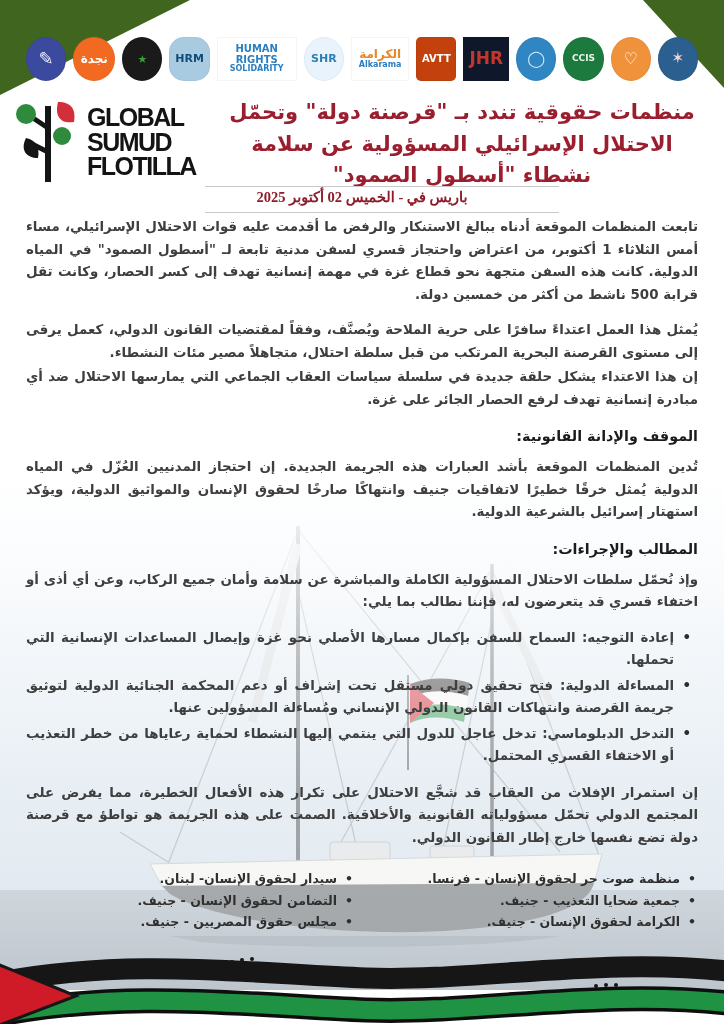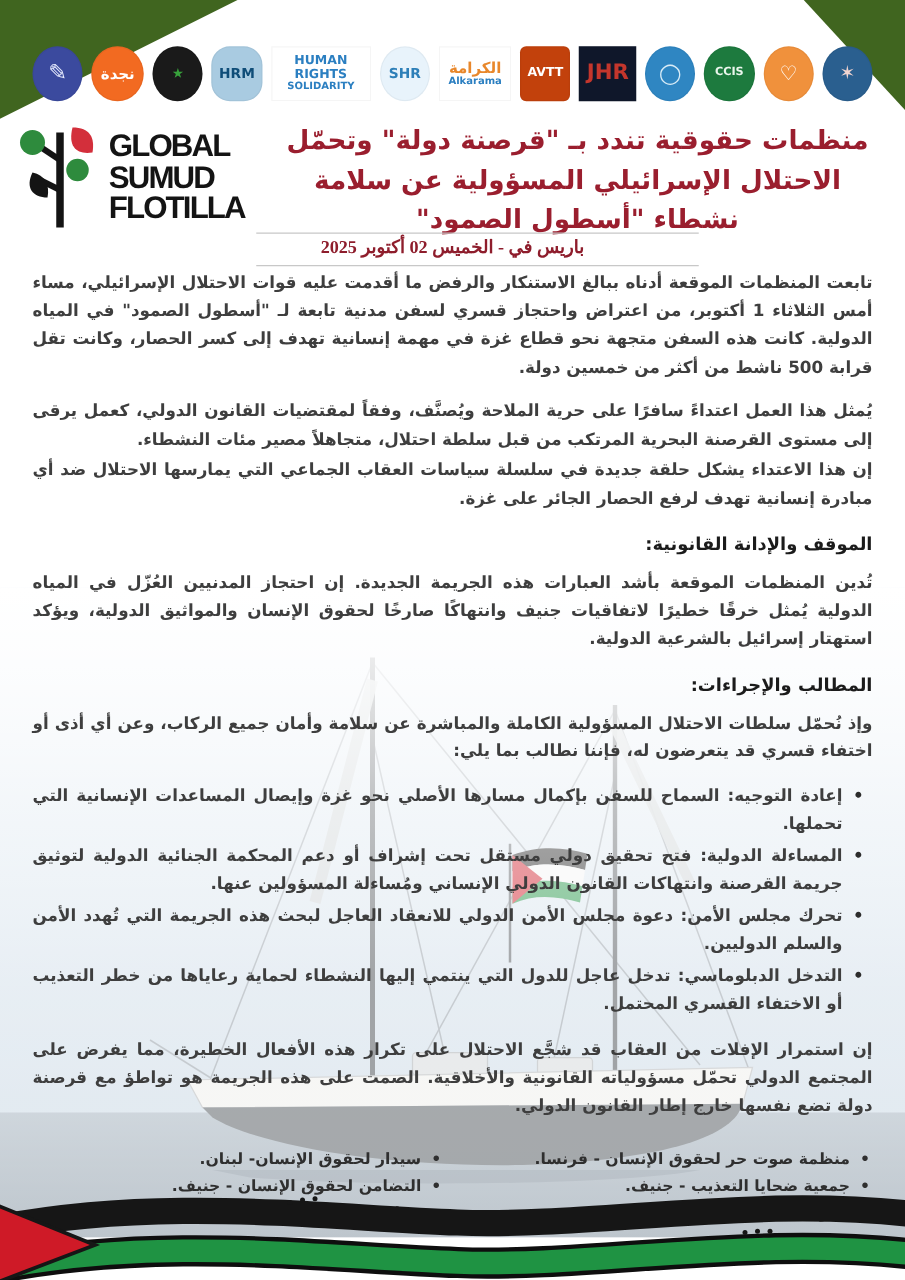--- a/index.html
+++ b/index.html
@@ -223,21 +223,20 @@
     <h3>الموقف والإدانة القانونية:</h3>
     <p>تُدين المنظمات الموقعة بأشد العبارات هذه الجريمة الجديدة. إن احتجاز المدنيين العُزّل في المياه الدولية يُمثل خرقًا خطيرًا لاتفاقيات جنيف وانتهاكًا صارخًا لحقوق الإنسان والمواثيق الدولية، ويؤكد استهتار إسرائيل بالشرعية الدولية.</p>
 
     <h3>المطالب والإجراءات:</h3>
     <p>وإذ نُحمّل سلطات الاحتلال المسؤولية الكاملة والمباشرة عن سلامة وأمان جميع الركاب، وعن أي أذى أو اختفاء قسري قد يتعرضون له، فإننا نطالب بما يلي:</p>
 
     <ul class="demands">
 
         <li>إعادة التوجيه: السماح للسفن بإكمال مسارها الأصلي نحو غزة وإيصال المساعدات الإنسانية التي تحملها.</li>
         <li>المساءلة الدولية: فتح تحقيق دولي مستقل تحت إشراف أو دعم المحكمة الجنائية الدولية لتوثيق جريمة القرصنة وانتهاكات القانون الدولي الإنساني ومُساءلة المسؤولين عنها.</li>
-        <li>تحرك مجلس الأمن: دعوة مجلس الأمن الدولي للانعقاد العاجل لبحث هذه الجريمة التي تُهدد الأمن والسلم الدوليين.</li>
         <li>التدخل الدبلوماسي: تدخل عاجل للدول التي ينتمي إليها النشطاء لحماية رعاياها من خطر التعذيب أو الاختفاء القسري المحتمل.</li>
       </ul>
 
     <p class="closing">إن استمرار الإفلات من العقاب قد شجَّع الاحتلال على تكرار هذه الأفعال الخطيرة، مما يفرض على المجتمع الدولي تحمّل مسؤولياته القانونية والأخلاقية. الصمت على هذه الجريمة هو تواطؤ مع قرصنة دولة تضع نفسها خارج إطار القانون الدولي.</p>
 
     <div class="signatories">
       <ul>
 
       <li>منظمة صوت حر لحقوق الإنسان - فرنسا.</li>
           <li>جمعية ضحايا التعذيب - جنيف.</li>

